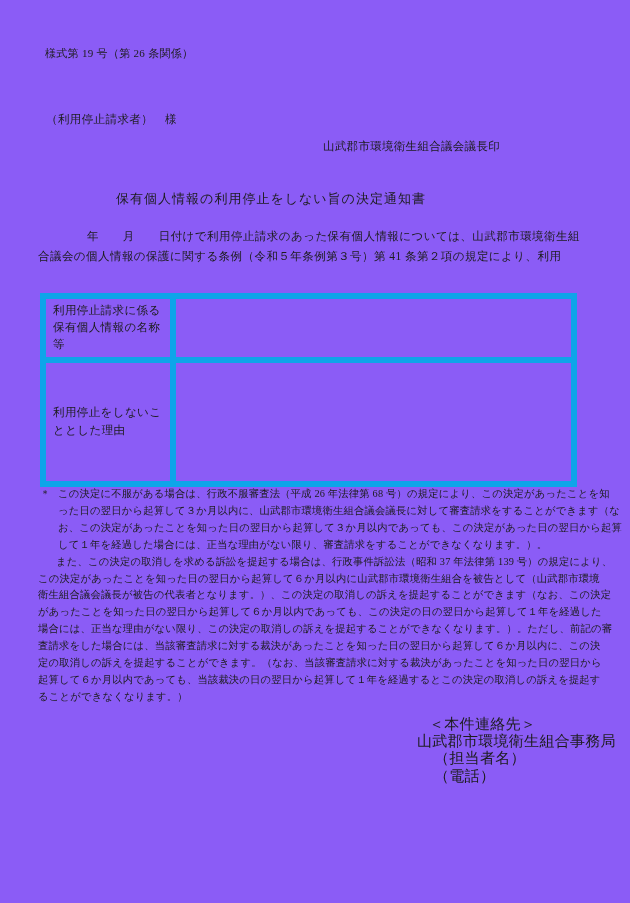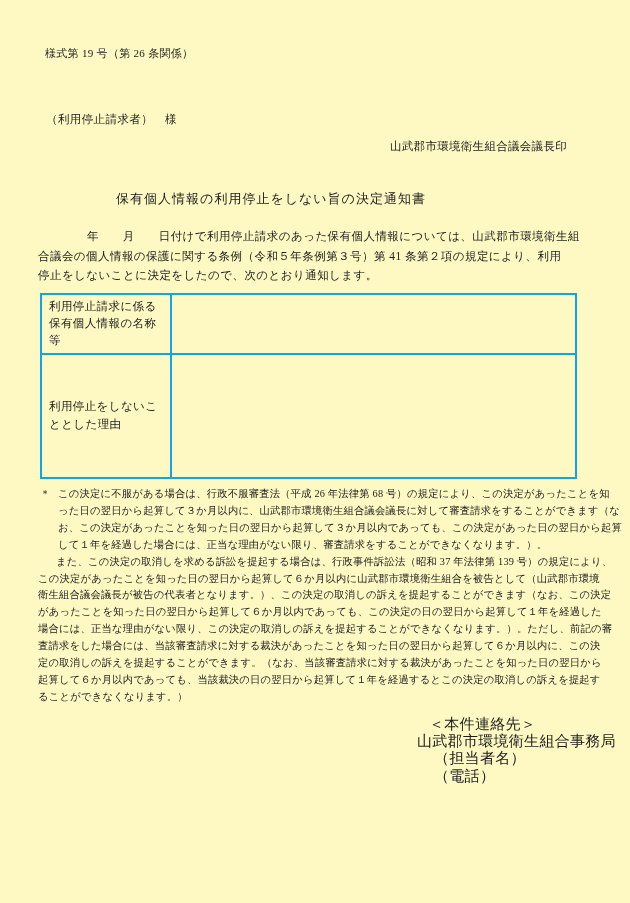--- a/index.html
+++ b/index.html
@@ -4,58 +4,58 @@
 <style>
   html,body { margin:0; padding:0; }
   body {
     width:630px; height:903px;
     background:#f6f6f6;
     font-family:"Liberation Serif","DejaVu Serif",serif;
   }
   .page {
     position:absolute; left:0; top:0;
     width:630px; height:903px;
-    background:#fef9c3;
+    background:#8b5cf6;
     color:#1c1c1c;
     overflow:hidden;
   }
   .form-number {
     position:absolute; left:45px; top:46px;
     font-size:11px; letter-spacing:0.3px; white-space:nowrap;
   }
   .doc-meta {
     position:absolute; right:43px; top:61px;
     text-align:right; font-size:11.5px; line-height:18px; white-space:nowrap;
   }
   .doc-meta .doc-no { letter-spacing:2.5px; }
   .addressee {
     position:absolute; left:46px; top:112px;
     font-size:11.5px; letter-spacing:0.4px; white-space:nowrap;font-family:Liberation Serif, serif;
   }
   .issuer-row {
     position:absolute; left:323px; top:139px; width:244px;
-    display:flex; justify-content:flex-end;
+    display:flex; justify-content:flex-start;
     font-size:11.5px; letter-spacing:0.3px; white-space:nowrap;
   }
   .title {
     position:absolute; left:0; top:190px; width:542px;
     margin:0; text-align:center;
     font-size:13px; font-weight:normal; letter-spacing:1px; white-space:nowrap;
   }
   .body-para {
     position:absolute; left:38px; top:227px;
     font-size:11.5px; line-height:19.5px; letter-spacing:0.45px; white-space:nowrap;
   }
   .body-para .l1 { padding-left:49px; }
   .info-table {
     position:absolute; left:40px; top:293px; width:537px;
     border-collapse:collapse; table-layout:fixed;
   }
   .info-table th, .info-table td {
-    border:2px solid #0ea5e9;
+    border:6px solid #0ea5e9;
     font-weight:normal; text-align:left; vertical-align:top;
     font-size:11.5px; line-height:17.2px; letter-spacing:0.4px;
     padding:3px 7px;
   }
   .info-table col.c-label { width:130px; }
   .info-table tr.r1 { height:50px; }
   .info-table tr.r2 { height:124px; }
   .info-table tr.r2 th { vertical-align:middle; }
   .notes {
     position:absolute; left:38px; top:486px;
@@ -85,21 +85,20 @@
   <div class="issuer-row">
     <span>山武郡市環境衛生組合議会議長</span>
     <span>印</span>
   </div>
 
   <h1 class="title">保有個人情報の利用停止をしない旨の決定通知書</h1>
 
   <div class="body-para">
     <div class="line l1">年　　月　　日付けで利用停止請求のあった保有個人情報については、山武郡市環境衛生組</div>
     <div class="line">合議会の個人情報の保護に関する条例（令和５年条例第３号）第 41 条第２項の規定により、利用</div>
-    <div class="line">停止をしないことに決定をしたので、次のとおり通知します。</div>
   </div>
 
   <table class="info-table">
     <colgroup>
       <col class="c-label">
       <col class="c-value">
     </colgroup>
     <tbody>
       <tr class="r1">
         <th>

